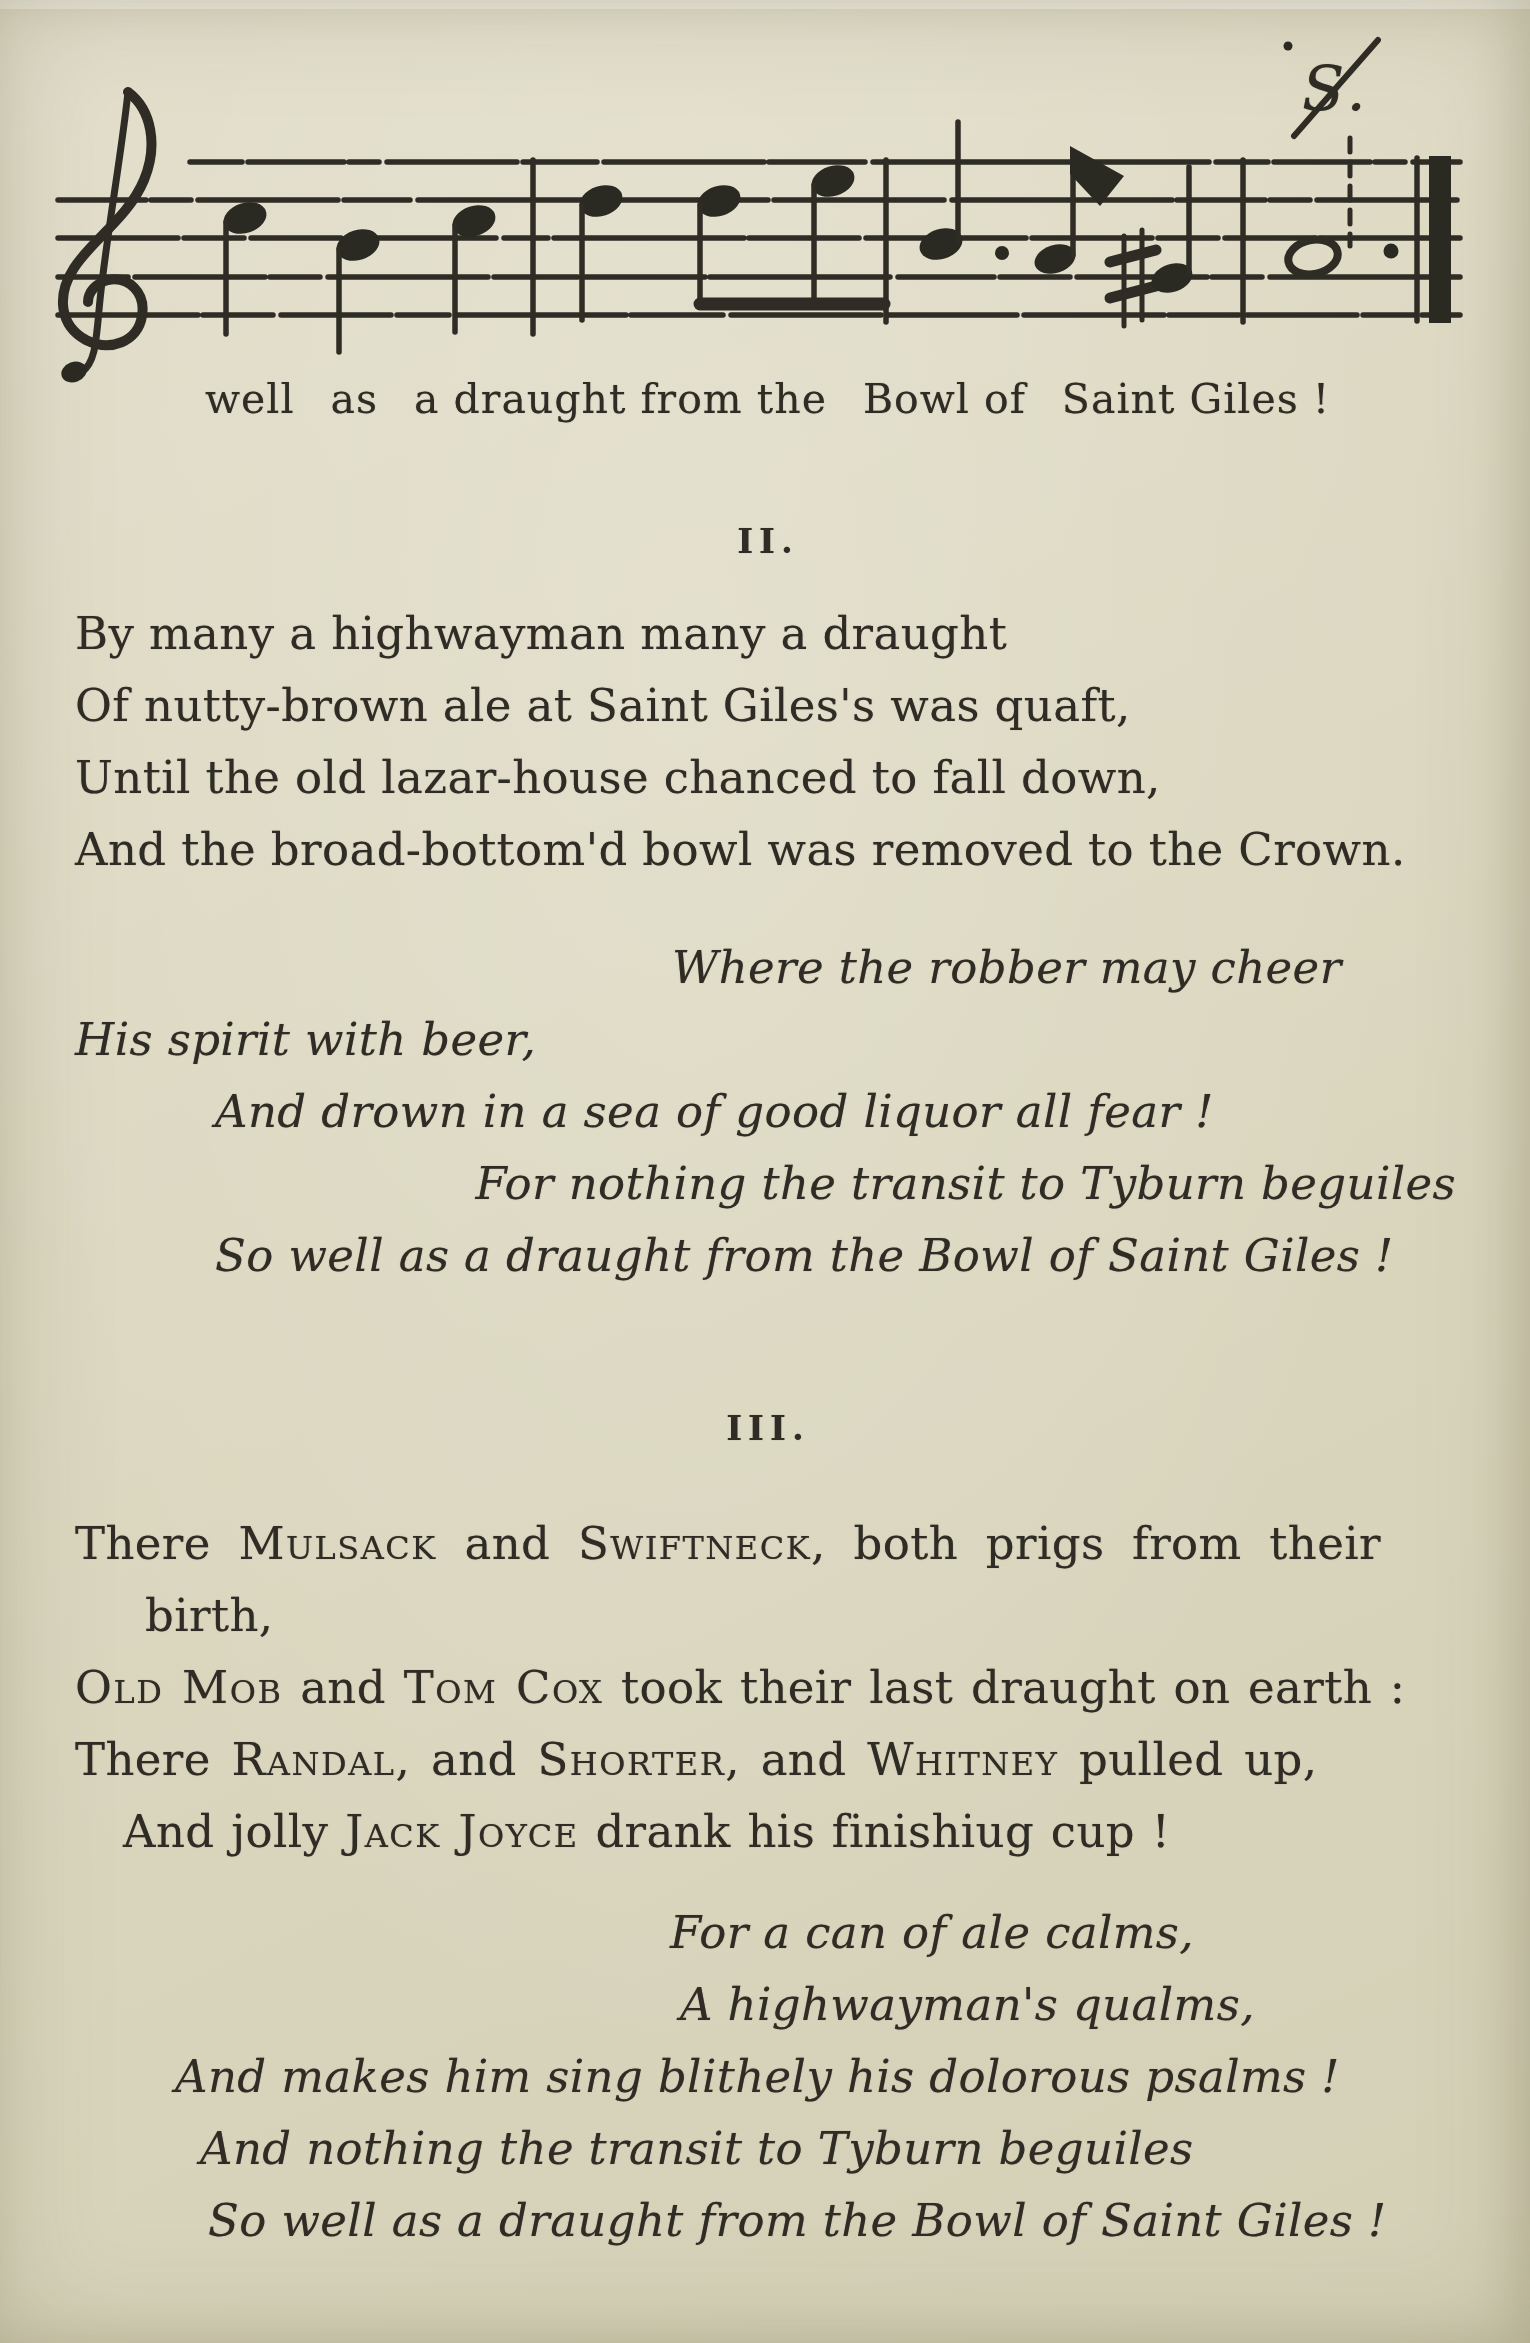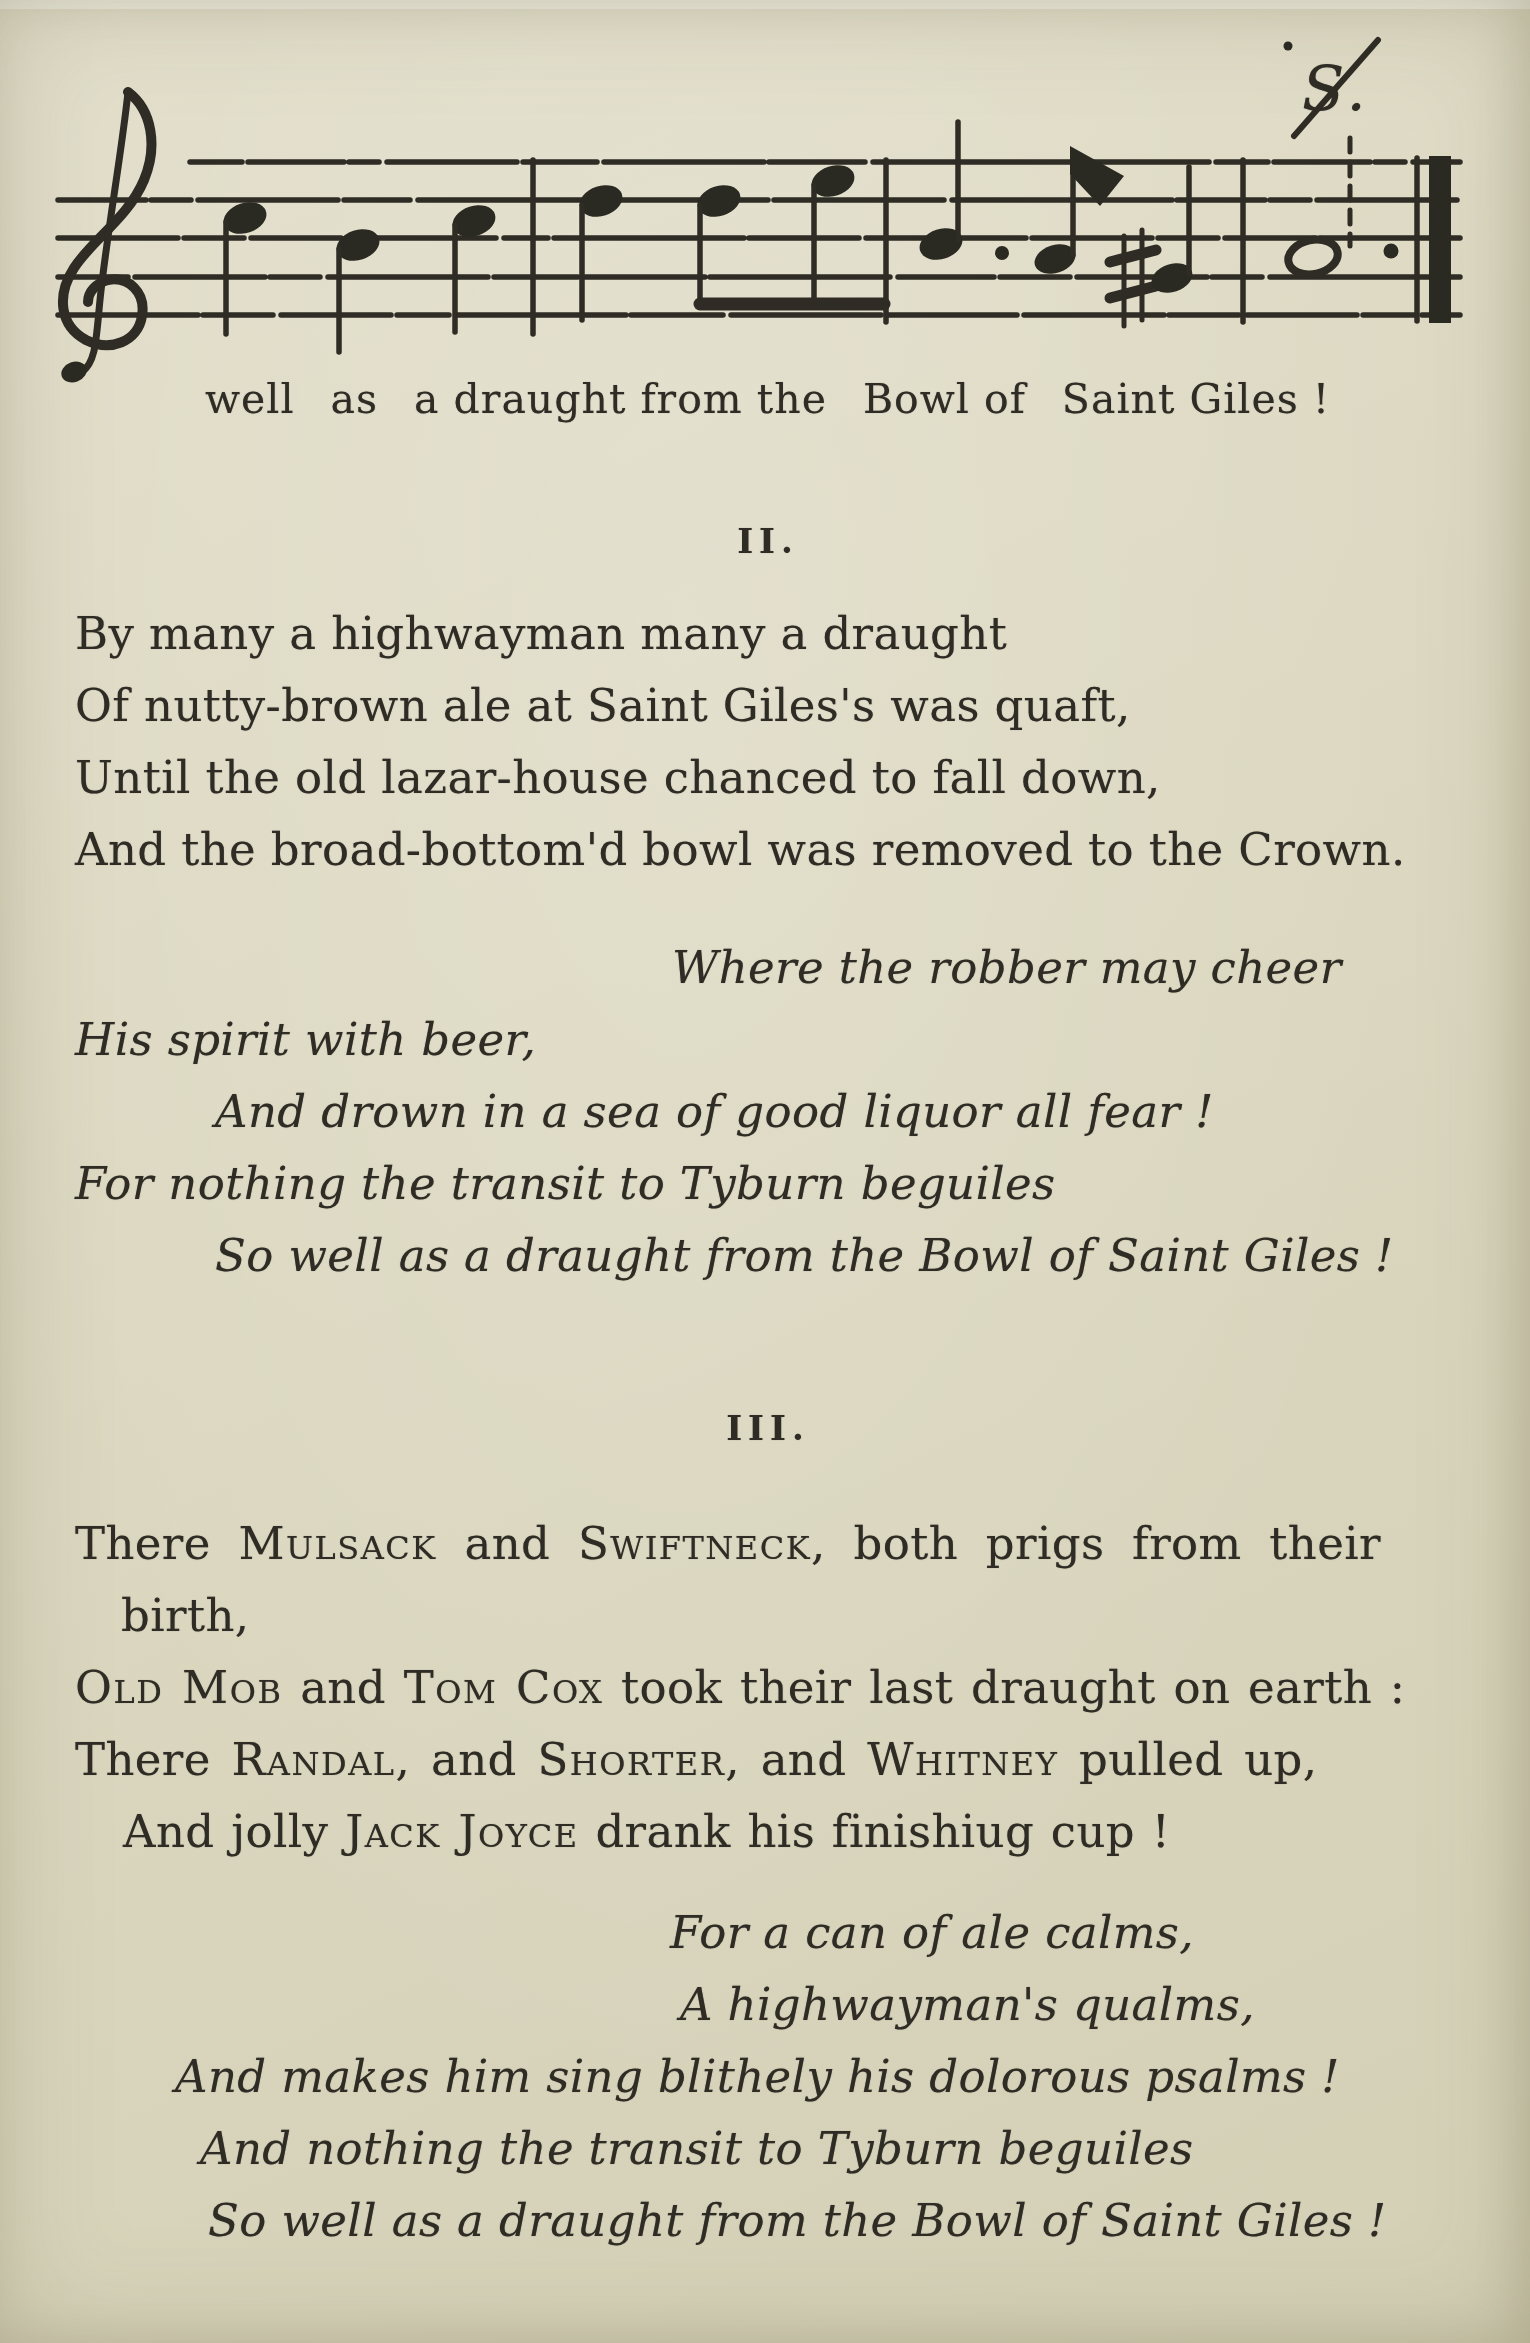--- a/index.html
+++ b/index.html
@@ -133,28 +133,28 @@
 
 <div id="heading2" class="heading ink">II.</div>
 <div id="verse2" class="stanza ink">
     <div class="line"><span>By many a highwayman many a draught</span></div>
     <div class="line"><span>Of nutty-brown ale at Saint Giles's was quaft,</span></div>
     <div class="line"><span>Until the old lazar-house chanced to fall down,</span></div>
     <div class="line"><span>And the broad-bottom'd bowl was removed to the Crown.</span></div>
     <div class="line italic" style="margin-left: 597px; margin-top: 46px;"><span>Where the robber may cheer</span></div>
     <div class="line italic" style=""><span>His spirit with beer,</span></div>
     <div class="line italic" style="margin-left: 140px;"><span>And drown in a sea of good liquor all fear !</span></div>
-    <div class="line italic" style=""><span>For nothing the transit to Tyburn beguiles</span></div>
+    <div class="line italic" style="margin-left: 165px; text-align: right;"><span>For nothing the transit to Tyburn beguiles</span></div>
     <div class="line italic" style="margin-left: 140px;"><span>So well as a draught from the Bowl of Saint Giles !</span></div>
   </div>
 
 <div id="heading3" class="heading ink">III.</div>
 <div id="verse3" class="stanza ink">
     <div class="line" style="word-spacing: 13px;"><span>There </span><span class="sc">Mulsack</span><span> and </span><span class="sc">Swiftneck</span><span>, both prigs from their</span></div>
-    <div class="line" style="margin-left: 46px;"><span>birth,</span></div>
+    <div class="line" style="margin-left: 70px;"><span>birth,</span></div>
     <div class="line" style="word-spacing: 3px;"><span class="sc">Old Mob</span><span> and </span><span class="sc">Tom Cox</span><span> took their last draught on earth :</span></div>
     <div class="line" style="word-spacing: 6px;"><span>There </span><span class="sc">Randal</span><span>, and </span><span class="sc">Shorter</span><span>, and </span><span class="sc">Whitney</span><span> pulled up,</span></div>
     <div class="line" style="word-spacing: 2px; margin-left: 48px;"><span>And jolly </span><span class="sc">Jack Joyce</span><span> drank his finishiug cup !</span></div>
     <div class="line italic" style="margin-left: 595px; margin-top: 29px;"><span>For a can of ale calms,</span></div>
     <div class="line italic" style="margin-left: 605px;"><span>A highwayman's qualms,</span></div>
     <div class="line italic" style="margin-left: 100px;"><span>And makes him sing blithely his dolorous psalms !</span></div>
     <div class="line italic" style="margin-left: 125px;"><span>And nothing the transit to Tyburn beguiles</span></div>
     <div class="line italic" style="margin-left: 133px;"><span>So well as a draught from the Bowl of Saint Giles !</span></div>
   </div>
 

